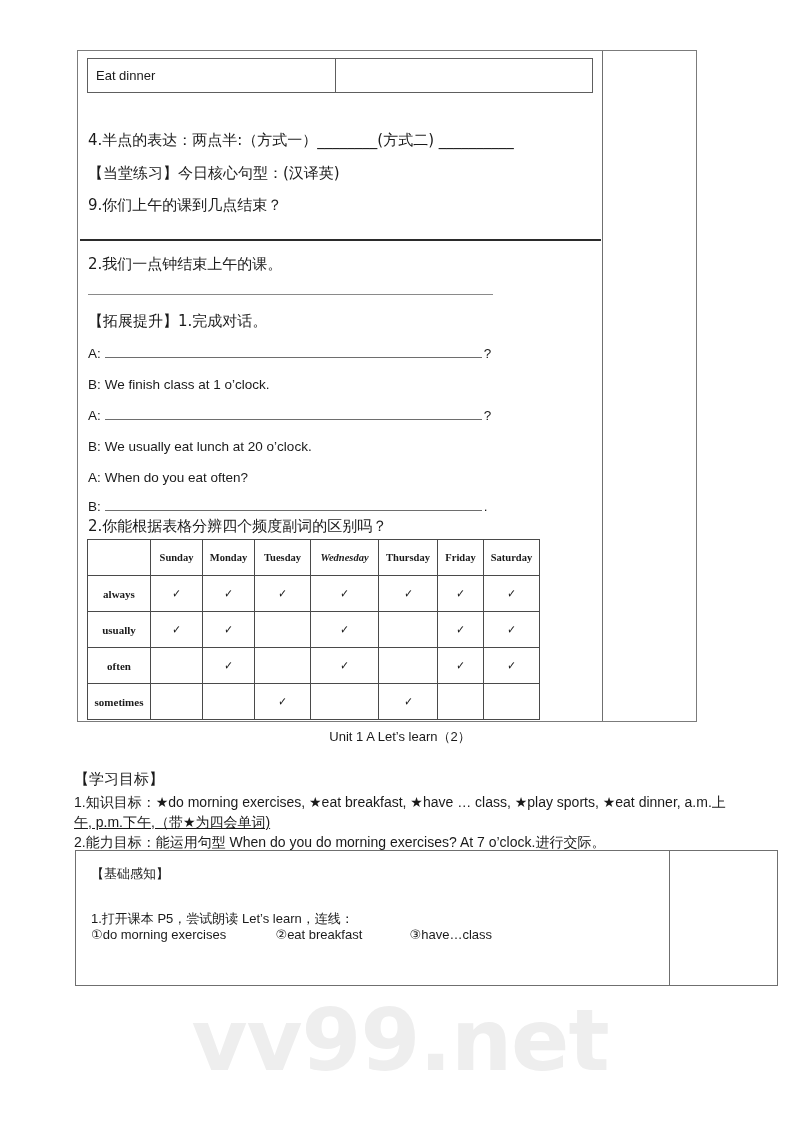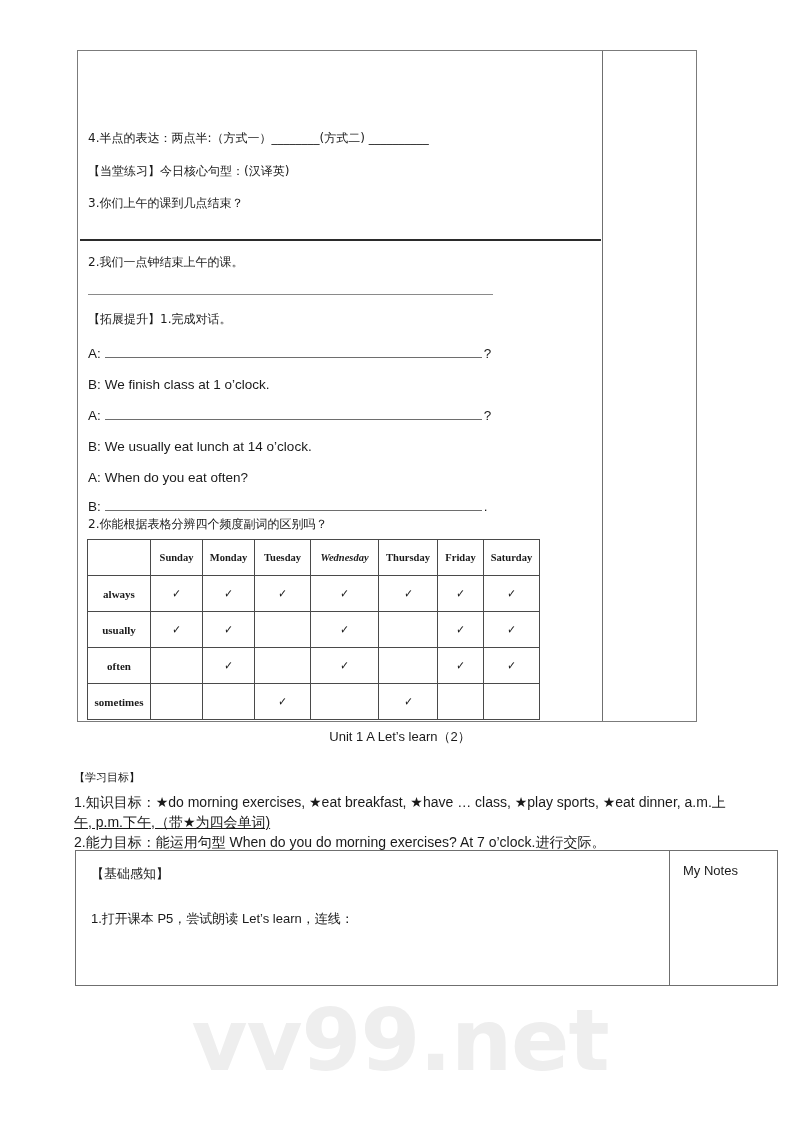--- a/index.html
+++ b/index.html
@@ -88,21 +88,21 @@
 
   
   .txt {
     position: absolute;
     left: 10px;
     font-size: 13.5px;
     line-height: 1.25;
     white-space: nowrap;
     font-family: "Liberation Sans", "DejaVu Sans", sans-serif;
   }
-  .txt.cn { font-family: "DejaVu Sans", "Liberation Sans", sans-serif; font-size: 12px; }
+  .txt.cn { font-family: "DejaVu Sans", "Liberation Sans", sans-serif; font-size: 15px; }
 
   .rule-heavy {
     position: absolute;
     left: 2px;
     width: 521px;
     height: 0;
     border-top: 2px solid #2b2b2b;
   }
   .rule-light {
     position: absolute;
@@ -175,21 +175,21 @@
     text-align: center;
     font-size: 13px;
     font-family: "Liberation Sans", sans-serif;
   }
 
   
   .obj-head {
     position: absolute;
     left: 74px;
     top: 770px;
-    font-size: 11px;
+    font-size: 15px;
     font-family: Liberation Sans, sans-serif;
   }
   .obj-line {
     position: absolute;
     left: 74px;
     font-size: 14px;
     font-family: "Liberation Sans", "DejaVu Sans", sans-serif;
     white-space: nowrap;
   }
 
@@ -242,27 +242,31 @@
 
 <div id="watermark">vv99.net</div>
 
 <div id="page">
 
   <div class="outer-table">
     <div class="outer-left">
 
       <table class="task-table">
         <tbody>
+          <tr>
+            <td class="label-col">Eat dinner</td>
+            <td class="blank-col"></td>
+          </tr>
         </tbody>
       </table>
 
       <div class="txt cn" style="top:80px;">4.半点的表达：两点半:（方式一）________(方式二) __________</div>
 
       <div class="txt cn" style="top:113px;">【当堂练习】今日核心句型：(汉译英)</div>
-      <div class="txt cn" style="top:145px;">3.你们上午的课到几点结束？</div>
+      <div class="txt cn" style="top:145px;">9.你们上午的课到几点结束？</div>
 
       <div class="rule-heavy" style="top:188px;"></div>
 
       <div class="txt cn" style="top:204px;">2.我们一点钟结束上午的课。</div>
 
       <div class="rule-light" style="top:243px;"></div>
 
       <div class="txt cn" style="top:261px;">【拓展提升】1.完成对话。</div>
 
       <div class="dlg" style="top:295px;">
@@ -277,21 +281,21 @@
       </div>
 
       <div class="dlg" style="top:357px;">
         <span class="tag">A:</span>
         <span class="blankline" style="width:377px;"></span>
         <span class="endmark">?</span>
       </div>
 
       <div class="dlg" style="top:388px;">
         <span class="tag">B:</span>
-        <span>We usually eat lunch at 14 o’clock.</span>
+        <span>We usually eat lunch at 20 o’clock.</span>
       </div>
 
       <div class="dlg" style="top:419px;">
         <span class="tag">A:</span>
         <span>When do you eat often?</span>
       </div>
 
       <div class="dlg" style="top:448px;">
         <span class="tag">B:</span>
         <span class="blankline" style="width:377px;"></span>
@@ -365,19 +369,29 @@
 
   <div class="obj-head">【学习目标】</div>
   <div class="obj-line" style="top:794px;">1.知识目标：★do morning exercises, ★eat breakfast, ★have … class, ★play sports, ★eat dinner, a.m.上</div>
   <div class="obj-line" style="top:814px;text-decoration:underline;">午, p.m.下午,（带★为四会单词)</div>
   <div class="obj-line" style="top:834px;">2.能力目标：能运用句型 When do you do morning exercises? At 7 o’clock.进行交际。</div>
 
   <div class="bottom-table">
     <div class="bottom-left">
       <div class="bt-txt" style="top:14px;">【基础感知】</div>
       <div class="bt-txt" style="top:59px;">1.打开课本 P5，尝试朗读 Let’s learn，连线：</div>
-    </div>
-    <div class="bottom-right">
-      <div class="mynotes">My Notes</div>
+      <div class="bt-txt" style="top:76px;">
+        <span class="item-span">
+          <span class="circnum">①</span><span>do morning exercises</span>
+        </span>
+        <span style="display:inline-block;width:42px;"></span>
+        <span class="item-span">
+          <span class="circnum">②</span><span>eat breakfast</span>
+        </span>
+        <span style="display:inline-block;width:40px;"></span>
+        <span class="item-span">
+          <span class="circnum">③</span><span>have…class</span>
+        </span>
+      </div>
     </div>
   </div>
 
 </div>
 
 </body></html>

